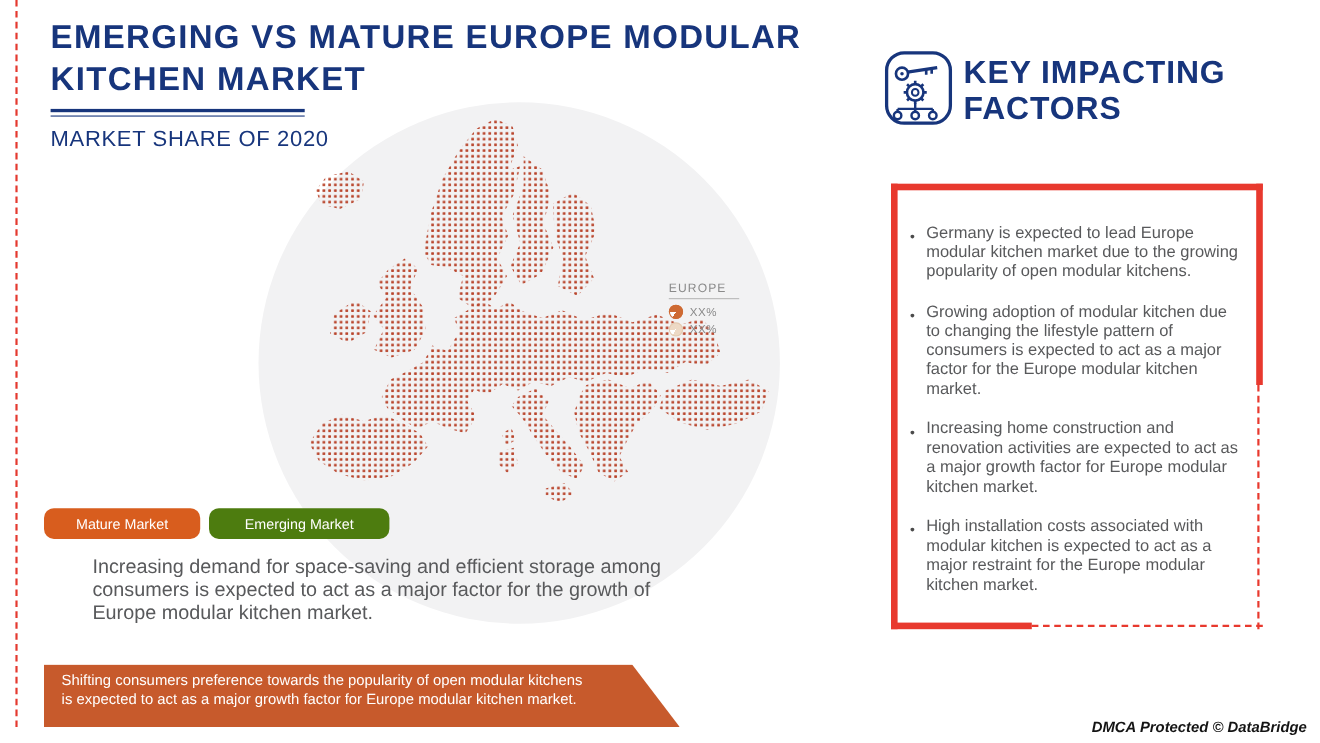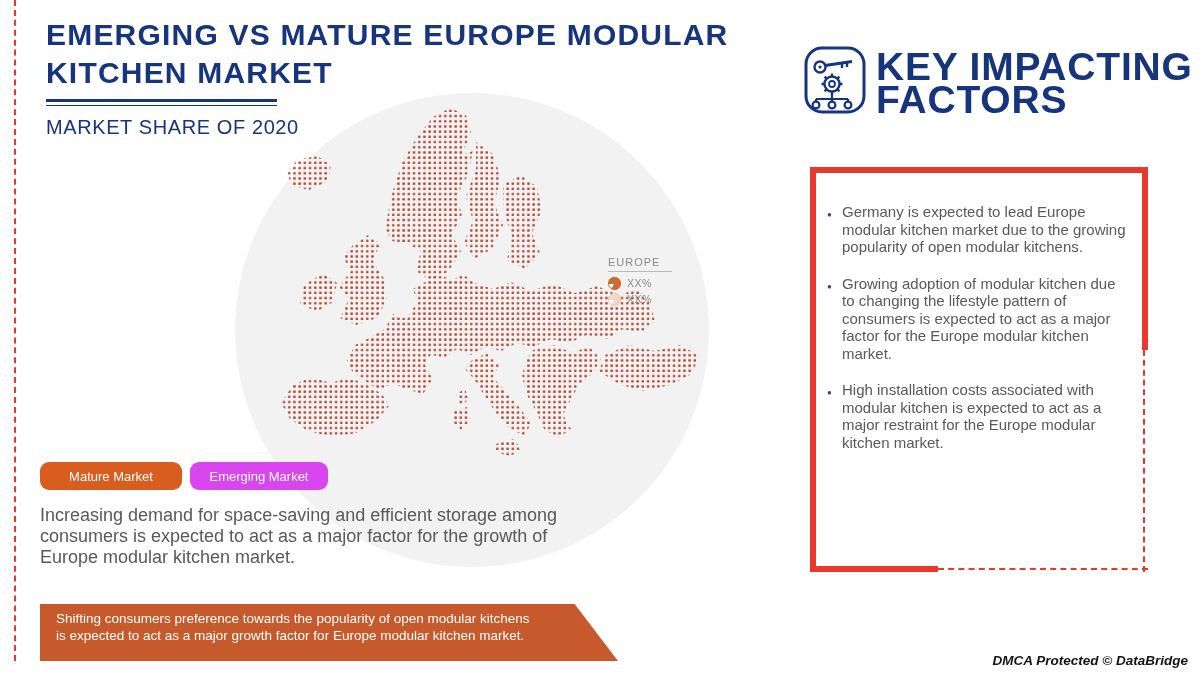--- a/index.html
+++ b/index.html
@@ -20,43 +20,43 @@
   .title-underline .u2 { height:1px; background:#17357C; margin-top:3px; }
   .subtitle { margin-top:10px; color:#17357C; font-size:20px; font-weight:500; letter-spacing:0.6px; }
 
   
   .map-circle { position:absolute; left:235px; top:93px; width:474px; height:474px; border-radius:50%; background:#F2F2F3; }
   .map-circle svg { position:absolute; inset:0; }
 
   .map-legend { position:absolute; left:608px; top:256px; width:90px; }
   .legend-title { color:#8A8A8A; font-size:11px; letter-spacing:1px; }
   .legend-underline { width:64px; height:1px; background:#B9B9B9; margin-top:3px; margin-bottom:5px; }
-  .legend-row { display:flex; align-items:flex-start; gap:6px; margin-top:3px; }
+  .legend-row { display:flex; align-items:center; gap:6px; margin-top:3px; }
   .legend-val { color:#8A8A8A; font-size:10.5px; letter-spacing:0.5px; }
   .pie { width:13px; height:13px; border-radius:50%; flex:0 0 auto; }
   .pie1 { background:conic-gradient(from 210deg, #ffffff 0 55deg, #CE6A33 55deg 360deg); box-shadow:inset 0 0 0 1px #CE6A33; }
   .pie2 { background:conic-gradient(from 210deg, #ffffff 0 55deg, #EDD9C5 55deg 360deg); box-shadow:inset 0 0 0 1px #E4CBB2; }
 
   
   .market-size { position:absolute; left:40px; top:450px; width:580px; }
   .ms-heading { color:#58595B; font-size:20px; font-weight:700; letter-spacing:0.6px; margin-left:6px; }
   .ms-buttons { display:flex; gap:8px; margin-top:12px; }
   .ms-btn { height:28px; border:none; border-radius:9px; color:#fff; font-size:13px; font-family:"Liberation Sans",sans-serif; display:flex; align-items:center; justify-content:center; cursor:pointer; }
   .btn-mature { width:142px; background:#D85D1E; }
-  .btn-emerging { width:138px; background:#d946ef; }
-  .ms-desc { margin-top:15px; width:560px; color:#58595B; font-size:18px; line-height:21px; }
+  .btn-emerging { width:164px; background:#4d7c0f; }
+  .ms-desc { margin-top:15px; width:560px; color:#58595B; font-size:18px; line-height:21px;margin-left:44px; }
 
   
   .banner { position:absolute; left:40px; top:604px; width:578px; height:57px; background:#C75A2C;
             -webkit-clip-path:polygon(0 0, 92.5% 0, 100% 100%, 0 100%); clip-path:polygon(0 0, 92.5% 0, 100% 100%, 0 100%); }
   .banner p { color:#ffffff; font-size:13.5px; line-height:16.5px; padding:7px 80px 0 16px; }
 
   
   .kf-header { position:absolute; left:804px; top:46px; display:flex; gap:10px; align-items:flex-start; }
-  .kf-title { color:#17357C; font-size:39px; font-weight:800; letter-spacing:0.8px; line-height:33px; margin-top:4px; }
+  .kf-title { color:#17357C; font-size:29px; font-weight:800; letter-spacing:0.8px; line-height:33px; margin-top:4px; }
   .kf-title span { display:block; }
 
   .factors-box { position:absolute; left:810px; top:167px; width:338px; height:405px; }
   .fb-btop    { position:absolute; left:0; right:0; top:0; height:6px; background:#E8392E; }
   .fb-bleft   { position:absolute; left:0; top:0; bottom:0; width:6px; background:#E8392E; }
   .fb-brights { position:absolute; right:0; top:0; width:6px; height:183px; background:#E8392E; }
   .fb-brightd { position:absolute; right:3px; top:183px; bottom:0; width:0; border-right:2px dashed #E8392E; }
   .fb-bbots   { position:absolute; left:0; bottom:0; width:128px; height:6px; background:#E8392E; }
   .fb-bbotd   { position:absolute; left:128px; right:0; bottom:2px; height:0; border-bottom:2px dashed #E8392E; }
   .factors-list { position:absolute; left:32px; top:36px; right:16px; list-style:none; }
@@ -163,19 +163,20 @@
   <div class="factors-box">
     <div class="fb-btop"></div>
     <div class="fb-bleft"></div>
     <div class="fb-brights"></div>
     <div class="fb-brightd"></div>
     <div class="fb-bbots"></div>
     <div class="fb-bbotd"></div>
     <ul class="factors-list">
       <li>Germany is expected to lead Europe modular kitchen market due to the growing popularity of open modular kitchens.</li>
       <li>Growing adoption of modular kitchen due to changing the lifestyle pattern of consumers is expected to act as a major factor for the Europe modular kitchen market.</li>
+      <li>Increasing home construction and renovation activities are expected to act as a major growth factor for Europe modular kitchen market.</li>
       <li>High installation costs associated with modular kitchen is expected to act as a major restraint for the Europe modular kitchen market.</li>
     </ul>
   </div>
 
   <div class="dmca">DMCA Protected © DataBridge</div>
 
 </div>
 
 </body></html>

